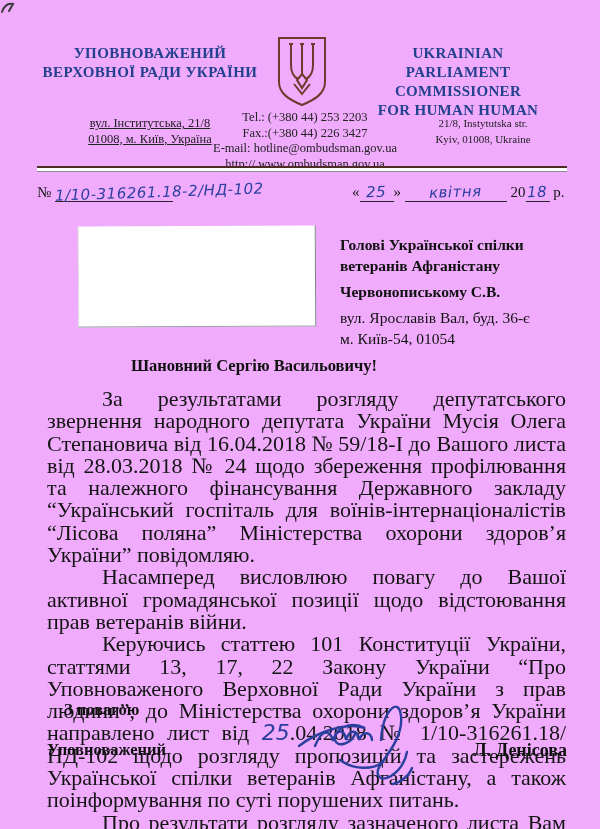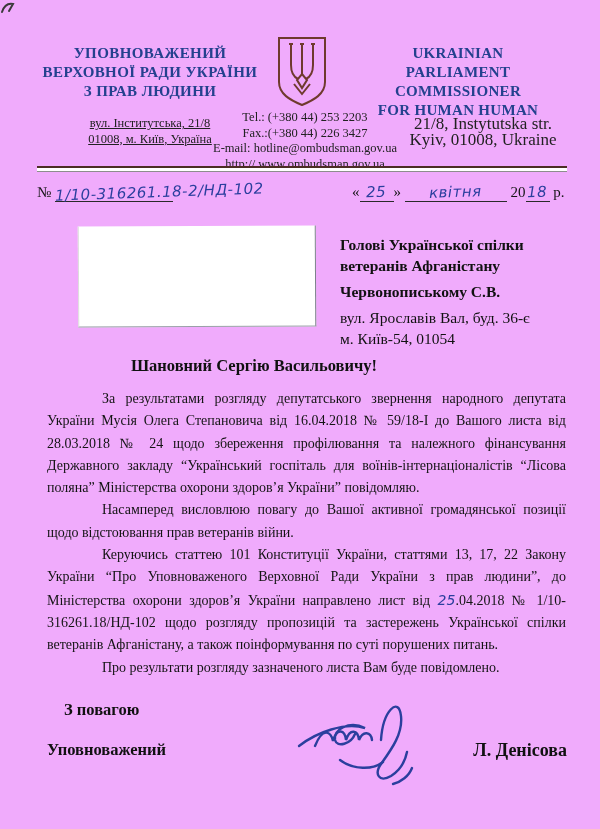--- a/index.html
+++ b/index.html
@@ -13,21 +13,21 @@
   .org-uk{position:absolute;left:38px;top:44px;width:224px;text-align:center;
     color:#24418e;font-weight:bold;font-size:15px;line-height:19px;letter-spacing:.4px;}
   .org-en{position:absolute;left:344px;top:44px;width:228px;text-align:center;
     color:#24418e;font-weight:bold;font-size:15px;line-height:19px;letter-spacing:.3px;}
   .emblem{position:absolute;left:276px;top:36px;width:52px;height:72px;}
   .addr-uk{position:absolute;left:55px;top:116px;width:190px;text-align:center;
     font-size:12.5px;line-height:15.5px;color:#222;text-decoration:underline;}
   .contacts-mid{position:absolute;left:205px;top:110px;width:200px;text-align:center;
     font-size:12.5px;line-height:15.5px;color:#222;}
   .addr-en{position:absolute;left:398px;top:116px;width:170px;text-align:center;
-    font-size:17px;line-height:15.5px;color:#222;}
+    font-size:11px;line-height:15.5px;color:#222;}
   .rule{position:absolute;left:37px;top:166px;width:530px;height:3px;
     border-top:2px solid #4c2d24;border-bottom:1px solid #8d8d8d;background:#fff;}
   
   .refline{position:absolute;left:37px;top:183px;width:530px;font-size:15px;}
   .ref-left{position:absolute;left:0;top:0;white-space:nowrap;}
   .ref-right{position:absolute;left:315px;top:0;white-space:nowrap;}
   .u{display:inline-block;border-bottom:1px solid #2a2a2a;text-align:center;vertical-align:baseline;}
   .u-ref{width:118px;text-align:left;white-space:nowrap;overflow:visible;}
   .u-day{width:34px;}
   .u-month{width:102px;}
@@ -41,41 +41,40 @@
     border-bottom:1.5px solid #9aa0a8;transform:rotate(-.3deg);}
   
   .recipient{position:absolute;left:340px;top:234px;width:232px;font-size:15.5px;line-height:21px;color:#111;}
   .recipient .b{font-weight:bold;}
   .recipient .gap{height:5px;}
   
   .salutation{position:absolute;left:0;top:356px;width:508px;text-align:center;
     font-weight:bold;font-size:16.5px;color:#111;}
   .body-text{position:absolute;left:47px;top:388px;width:519px;}
   .body-text p{margin:0;text-align:justify;text-indent:55px;
-    font-size:14px;line-height:22.3px;color:#141414;}
+    font-size:22px;line-height:22.3px;color:#141414;}
   
   .closing{position:absolute;left:64px;top:700px;font-weight:bold;font-size:16.5px;color:#111;}
   .sig-title{position:absolute;left:47px;top:740px;font-weight:bold;font-size:16.5px;color:#111;}
   .sig-name{position:absolute;right:33px;top:740px;font-weight:bold;font-size:18px;color:#111;}
   .sig-script{position:absolute;left:293px;top:688px;width:145px;height:110px;}
   .corner-mark{position:absolute;left:0;top:0;width:18px;height:16px;}
 </style>
 </head>
 <body>
 
 <div class="page">
 
   <svg class="corner-mark" viewBox="0 0 18 16">
     <path d="M2 12 C4 6 8 3 13 4 L9 11" fill="none" stroke="#3a3a3a" stroke-width="2" stroke-linecap="round"></path>
   </svg>
 
   <div class="org-uk">
     <div>УПОВНОВАЖЕНИЙ</div>
     <div>ВЕРХОВНОЇ РАДИ УКРАЇНИ</div>
-    <div>З ПРАВ ЛЮДИНИ</div>
   </div>
 
   <svg class="emblem" viewBox="0 0 52 72">
     <g fill="none" stroke="#6f3a2d" stroke-width="2">
       <path d="M3 2 H49 V46 C49 58 38 64 26 69 C14 64 3 58 3 46 Z"></path>
       <path d="M26 8 V38"></path>
       <path d="M26 38 l5 6 l-5 8 l-5 -8 Z"></path>
       <path d="M15 8 V29 C15 37 18 41 22 43"></path>
       <path d="M37 8 V29 C37 37 34 41 30 43"></path>
       <path d="M13 8 h4 M24 8 h4 M35 8 h4"></path>

